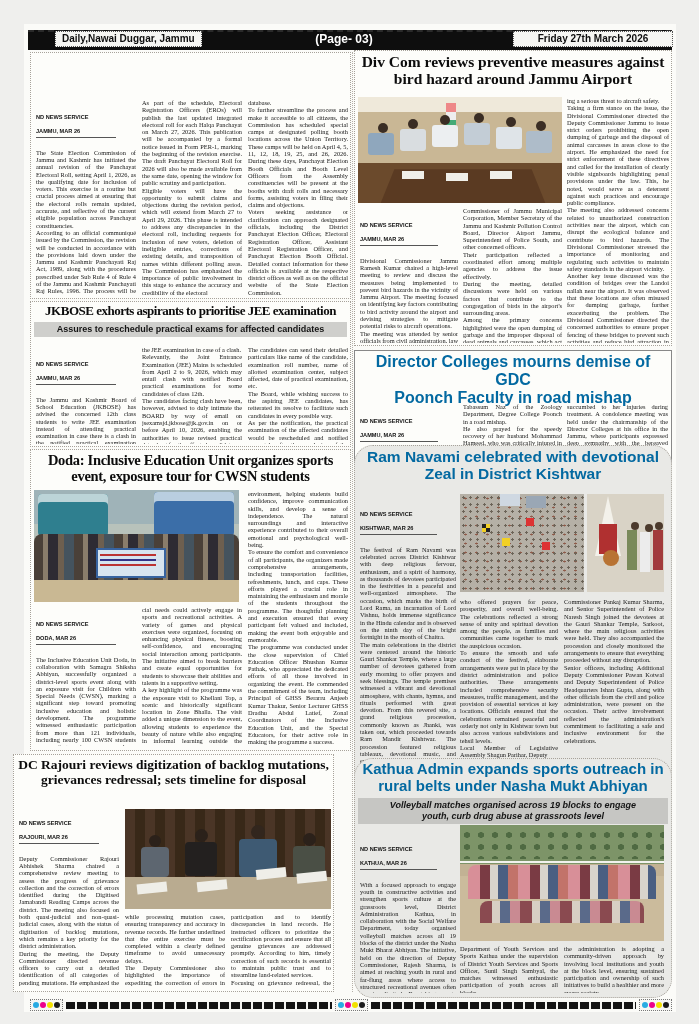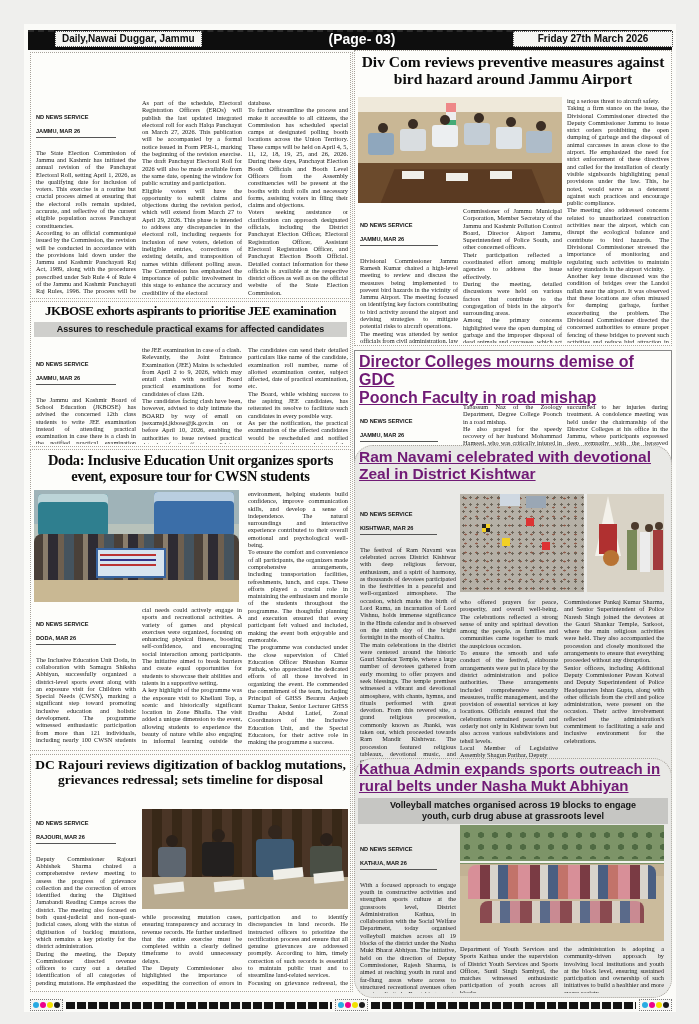--- a/index.html
+++ b/index.html
@@ -6,30 +6,30 @@
   .page{position:relative;width:699px;height:1024px;background:#efefed;overflow:hidden;
         font-family:"Liberation Serif",serif;color:#1c1c1c;}
   .paper{position:absolute;left:24px;top:24px;width:652px;height:988px;background:#fbfbf8;}
 
   
   .hdrbar{position:absolute;left:28px;top:30px;width:644px;height:18px;background:#0e0e0e;
           border-top:2px dashed #2a2a2a;}
   .hdr-box{position:absolute;top:31px;height:14px;background:#f6f6f3;border:1px dotted #555;
            font-family:"Liberation Sans",sans-serif;font-weight:bold;font-size:10px;
            line-height:14px;padding:0 6px;color:#0d0d0d;white-space:nowrap;}
-  .hdr-center{position:absolute;left:282px;top:32px;width:160px;text-align:center;color:#fff;
-              font-family:"Liberation Sans",sans-serif;font-weight:bold;font-size:14px;line-height:14px;}
+  .hdr-center{position:absolute;left:264px;top:32px;width:160px;text-align:center;color:#fff;
+              font-family:"Liberation Sans",sans-serif;font-weight:bold;font-size:12px;line-height:14px;}
 
   
   .article{position:absolute;background:#fdfdfa;border:1px dotted #a7a29a;box-sizing:border-box;}
   .article.gray{background:#e9e9e6;border-radius:19px;}
   .hl-serif{font-family:"Liberation Serif",serif;font-weight:bold;text-align:center;color:#0c0c0c;
             line-height:1.12;margin:2px 4px 0 4px;}
-  .hl-sans{font-family:"Liberation Sans",sans-serif;font-weight:bold;text-align:left;color:#701a75;
-           line-height:1.12;margin:2px 4px 0 4px;text-decoration:underline;}
+  .hl-sans{font-family:"Liberation Sans",sans-serif;font-weight:bold;text-align:center;color:#0369a1;
+           line-height:1.12;margin:2px 4px 0 4px;}
   .subbar{font-family:"Liberation Sans",sans-serif;font-weight:bold;text-align:center;
           background:#cfcfcc;color:#151515;font-size:9px;line-height:1.25;padding:2px 4px;margin:3px 3px 0 3px;}
   .byline{font-family:"Liberation Sans",sans-serif;font-weight:bold;font-size:5.6px;line-height:1.3;
           color:#111;border-bottom:1px solid #555;padding-bottom:2px;margin-bottom:3px;width:80%;}
   .bcol{position:absolute;font-size:6.35px;line-height:7.3px;text-align:justify;
         white-space:pre-line;overflow:hidden;color:#161616;}
   .vrule{position:absolute;border-left:1px dotted #b5b0a8;}
 
   
   .photo{position:absolute;overflow:hidden;background:#b9ac92;}
@@ -112,21 +112,21 @@
         <span>ND NEWS SERVICE</span><br>
         <span>DODA, MAR 26</span>
       </div>
       <span>The Inclusive Education Unit Doda, in collaboration with Samagra Shiksha Abhiyan, successfully organized a district-level sports event along with an exposure visit for Children with Special Needs (CWSN), marking a significant step toward promoting inclusive education and holistic development. The programme witnessed enthusiastic participation from more than 121 individuals, including nearly 100 CWSN students representing various zones such as Bhalessa, Thathri, Bhagwah, Bhalla, Bhaderwah, and Ghat.
 The event was designed to provide an inclusive and encouraging environment where students with spe-</span>
     </div>
     <div class="bcol" style="left:111px;top:156px;width:100px;height:140px;">cial needs could actively engage in sports and recreational activities. A variety of games and physical exercises were organized, focusing on enhancing physical fitness, boosting self-confidence, and encouraging social interaction among participants. The initiative aimed to break barriers and create equal opportunities for students to showcase their abilities and talents in a supportive setting.
 A key highlight of the programme was the exposure visit to Khellani Top, a scenic and historically significant location in Zone Bhalla. The visit added a unique dimension to the event, allowing students to experience the beauty of nature while also engaging in informal learning outside the classroom. The excursion provided a refreshing change of</div>
   </div>
 
-  <div class="article" style="left:30px;top:754px;width:321px;height:238px;">
+  <div class="article" style="left:13px;top:754px;width:321px;height:238px;">
     <div class="hl-serif" style="font-size:13.5px;">
       <div>DC Rajouri reviews digitization of backlog mutations,</div>
       <div>grievances redressal; sets timeline for disposal</div>
     </div>
     <div class="bcol" style="left:5px;top:50px;width:100px;height:182px;">
       <div class="byline">
         <span>ND NEWS SERVICE</span><br>
         <span>RAJOURI, MAR 26</span>
       </div>
       <span>Deputy Commissioner Rajouri Abhishek Sharma chaired a comprehensive review meeting to assess the progress of grievance collection and the correction of errors identified during the Digitised Jamabandi Reading Camps across the district. The meeting also focused on both quasi-judicial and non-quasi-judicial cases, along with the status of digitisation of backlog mutations, which remains a key priority for the district administration.
@@ -228,21 +228,21 @@
 Local Member of Legislative Assembly Shagun Parihar, Deputy</div>
     <div class="bcol" style="left:209px;top:152px;width:100px;height:194px;">Commissioner Pankaj Kumar Sharma, and Senior Superintendent of Police Naresh Singh joined the devotees at the Gauri Shankar Temple, Sarkoot, where the main religious activities were held. They also accompanied the procession and closely monitored the arrangements to ensure that everything proceeded without any disruption.
 Senior officers, including Additional Deputy Commissioner Pawan Kotwal and Deputy Superintendent of Police Headquarters Ishan Gupta, along with other officials from the civil and police administration, were present on the occasion. Their active involvement reflected the administration's commitment to facilitating a safe and inclusive environment for the celebrations.</div>
   </div>
 
   <div class="article gray" style="left:354px;top:758px;width:318px;height:240px;">
     <div class="hl-sans" style="font-size:15px;">
       <div>Kathua Admin expands sports outreach in</div>
       <div>rural belts under Nasha Mukt Abhiyan</div>
     </div>
-    <div class="subbar" style="background:#c6c6c3;">
+    <div class="subbar" style="background:#c6c6c3;font-style:italic;">
       <div>Volleyball matches organised across 19 blocks to engage</div>
       <div>youth, curb drug abuse at grassroots level</div>
     </div>
     <div class="bcol" style="left:5px;top:72px;width:96px;height:162px;">
       <div class="byline">
         <span>ND NEWS SERVICE</span><br>
         <span>KATHUA, MAR 26</span>
       </div>
       <span>With a focused approach to engage youth in constructive activities and strengthen sports culture at the grassroots level, District Administration Kathua, in collaboration with the Social Welfare Department, today organised volleyball matches across all 19 blocks of the district under the Nasha Mukt Bharat Abhiyan. The initiative, held on the direction of Deputy Commissioner, Rajesh Sharma, is aimed at reaching youth in rural and far-flung areas where access to structured recreational avenues often remains limited. By taking sports activities to village-level institutions and panchayat areas, the administration seeks to provide a positive platform for youth engagement and deter them from falling prey to substance abuse. Implemented by the</span>
     </div>

